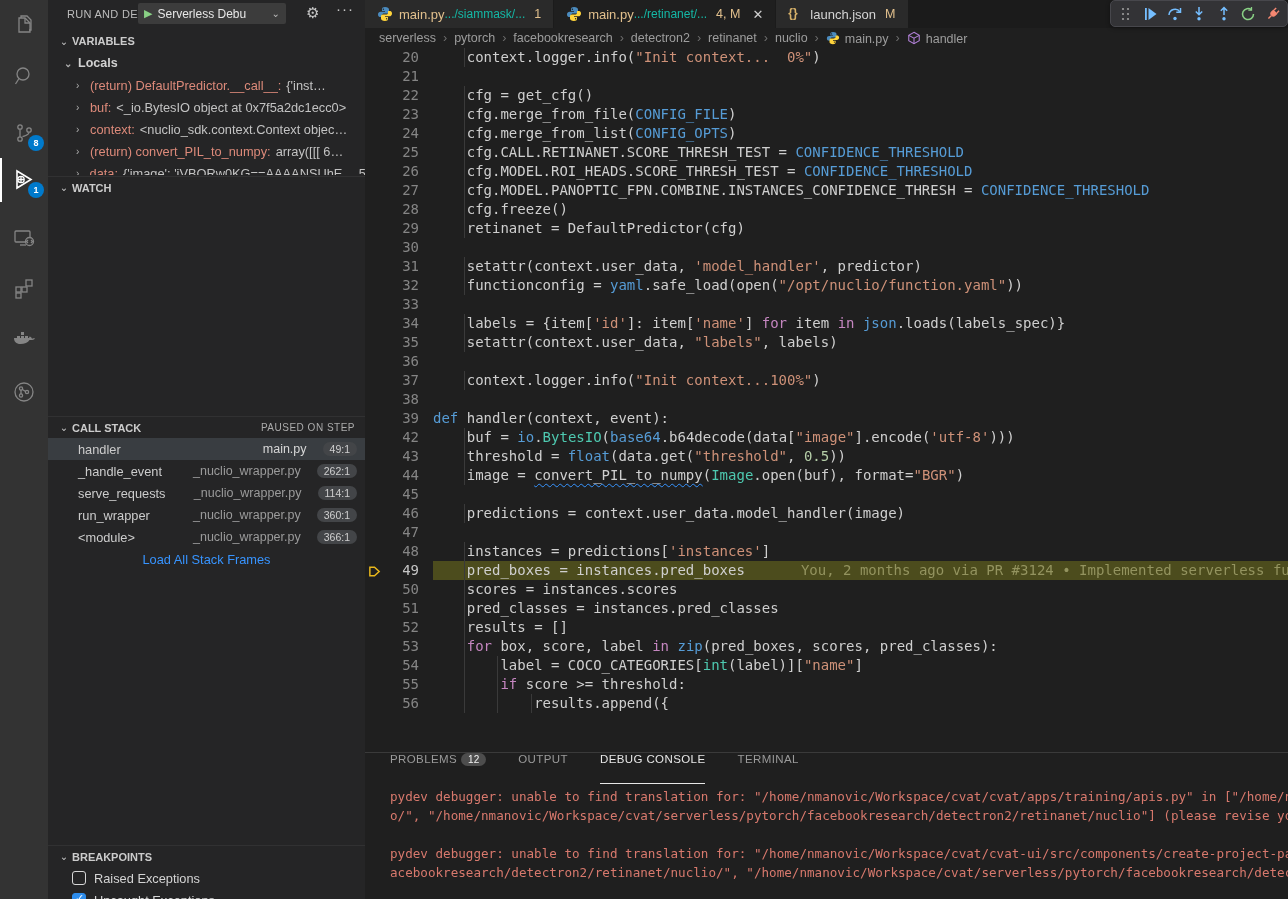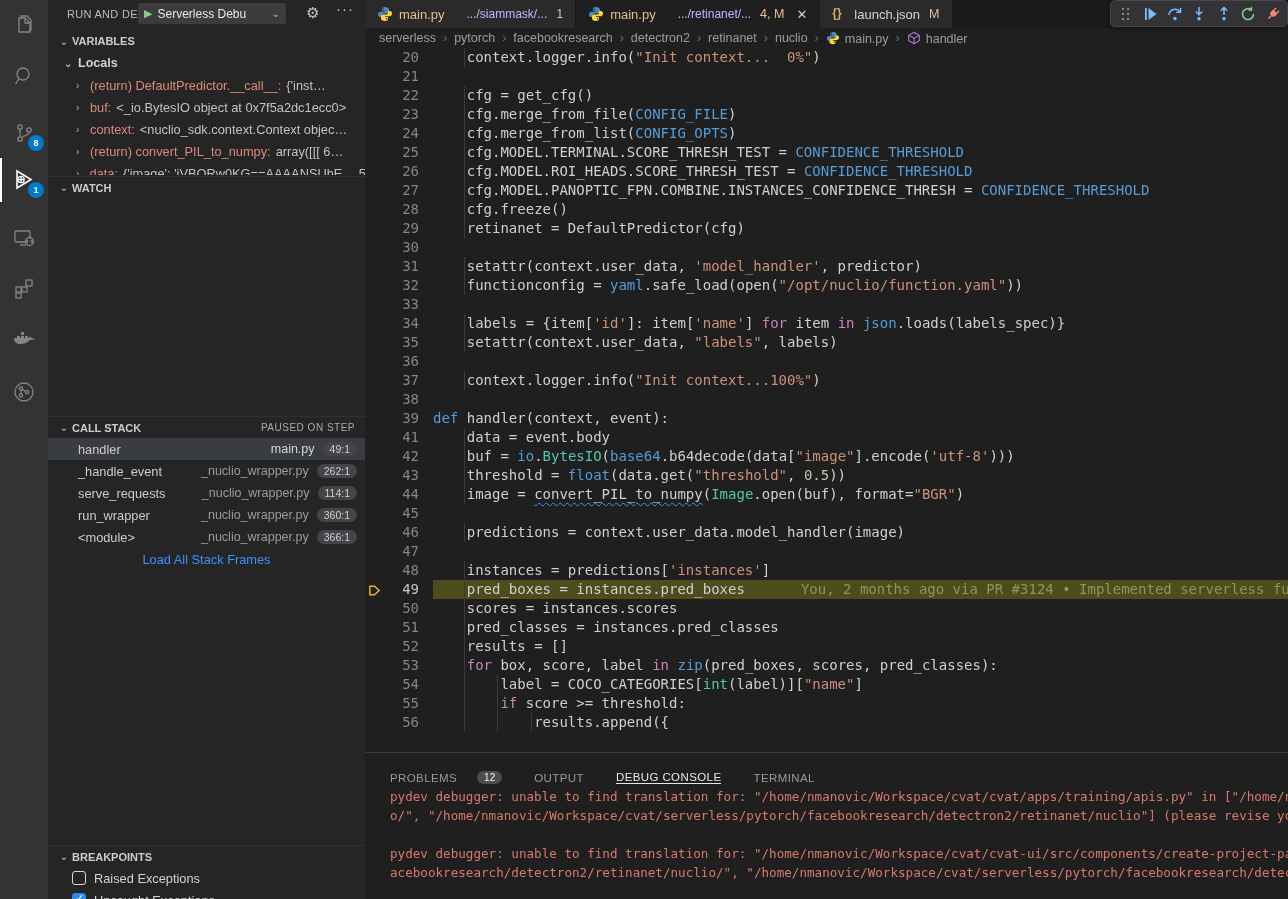--- a/index.html
+++ b/index.html
@@ -39,37 +39,37 @@
   .var-name{color:#dd8a7a}
   .var-val{color:#c3c3c3;margin-left:5px;overflow:hidden;text-overflow:clip}
   .sec-watch{position:absolute;top:176px;left:0;right:0}
   .sec-stack{position:absolute;top:416px;left:0;right:0}
   .paused{margin-left:auto;margin-right:10px;font-size:10px;font-weight:normal;color:#ababab;letter-spacing:.5px}
   .frame{display:flex;align-items:center;height:22px;padding:0 8px 0 30px;font-size:12.8px;color:#cccccc;white-space:nowrap}
   .frame.selected{background:#393d41}
   .frame .f-name{flex:0 0 auto}
   .frame .f-file{margin-left:auto;color:#9b9b9b;font-size:12.5px}
   .frame.selected .f-file{color:#d7d7d7}
-  .frame .f-pos{margin-left:8px;background:#434548;border-radius:8px;font-size:10.5px;color:#cfcfcf;padding:1px 7px}
+  .frame .f-pos{margin-left:16px;background:#434548;border-radius:8px;font-size:10.5px;color:#cfcfcf;padding:1px 7px}
   .load-link{margin-top:4px;text-align:center;color:#3794ff;font-size:12.8px}
   .sec-bp{position:absolute;top:845px;left:0;right:0}
   .bp-row{display:flex;align-items:center;height:22px;padding-left:24px;font-size:12.8px;color:#d4d4d4}
   .cbx{width:14px;height:14px;border:1.5px solid #d7d7d7;border-radius:3px;margin-right:8px;background:transparent}
   .cbx.checked{background:#2d8ceb;border-color:#2d8ceb;position:relative}
   .cbx.checked::after{content:"✓";position:absolute;left:2px;top:-2px;color:#fff;font-size:11px}
 
   
   .editor{position:absolute;left:365px;top:0;right:0;bottom:0;background:#1f1f1f}
   .tabbar{position:absolute;top:0;left:0;right:0;height:28px;background:#1b1b1b;display:flex}
   .tab{display:flex;align-items:center;height:28px;padding:0 12px;background:#2a2a2a;margin-right:1px;font-size:13px;white-space:nowrap}
   .tab.active{background:#1f1f1f}
   .tab .ticon{width:16px;height:16px;margin-right:6px;display:inline-flex}
   .tab .tname{color:#e2c08d}
   .tab .tname.plain{color:#d5d5d5}
-  .tab .tpath{color:#c4b5fd;margin-left:22px;font-size:12px}
+  .tab .tpath{color:#14b8a6;margin-left:0;font-size:12px}
   .tab .tbadge{color:#e2c08d;margin-left:9px;font-size:12.5px}
   .tab .tclose{color:#cfcfcf;margin-left:12px;font-size:13px}
   .json-icon{color:#d8b26a;font-weight:bold;font-size:12px}
 
   .breadcrumbs{position:absolute;top:28px;left:0;right:0;height:20px;display:flex;align-items:center;padding-left:14px;
     font-size:12.5px;color:#9d9d9d;white-space:nowrap}
   .bc-sep{margin:0 7px;color:#6f6f6f}
   .bc-ico{display:inline-flex;width:14px;height:14px;margin-right:5px;vertical-align:-2px}
 
   .code{position:absolute;top:48px;left:0;right:0;height:704px;overflow:hidden;
@@ -89,21 +89,21 @@
 
   
   .dbg-bar{position:absolute;top:0;right:0;width:178px;height:27px;background:#333336;border:1px solid #47474c;
     border-radius:5px;display:flex;align-items:center;justify-content:space-evenly;z-index:9;box-shadow:0 1px 4px rgba(0,0,0,.4)}
   .dbg-bar .act{width:20px;height:20px;display:flex;align-items:center;justify-content:center}
   .dbg-bar svg{width:16px;height:16px}
 
   
   .panel{position:absolute;left:0;right:0;bottom:0;height:147px;background:#1f1f1f;border-top:1px solid #3a3a3a}
   .ptabs{height:31px;display:flex;align-items:center;padding-left:25px;gap:32px}
-  .ptab{font-size:11.5px;letter-spacing:.4px;color:#9a9a9a;display:flex;align-items:flex-end;gap:20px;height:31px}
+  .ptab{font-size:11.5px;letter-spacing:.4px;color:#9a9a9a;display:flex;align-items:flex-start;gap:4px;height:31px}
   .ptab.active{color:#e7e7e7;border-bottom:1px solid #e7e7e7}
   .pbadge{background:#4d4d4d;color:#f2f2f2;border-radius:9px;font-size:10px;padding:1px 7px;letter-spacing:0}
   .console{padding:3px 0 0 25px;font-family:"DejaVu Sans Mono",monospace;font-size:12.6px;line-height:19px;
     color:#d8796d;white-space:pre;overflow:hidden}
   .cmsg+.cmsg{margin-top:19px}
 </style>
 </head>
 <body>
 
 <div class="app">
@@ -366,21 +366,21 @@
           <span class="ltext"><span class="guide" style="left: calc(4ch - 3px);"></span><span>    cfg.merge_from_file(</span><span class="tk-k">CONFIG_FILE</span><span>)</span></span>
         </div>
         <div class="cline">
           <span class="gz"></span>
           <span class="lnum">24</span>
           <span class="ltext"><span class="guide" style="left: calc(4ch - 3px);"></span><span>    cfg.merge_from_list(</span><span class="tk-k">CONFIG_OPTS</span><span>)</span></span>
         </div>
         <div class="cline">
           <span class="gz"></span>
           <span class="lnum">25</span>
-          <span class="ltext"><span class="guide" style="left: calc(4ch - 3px);"></span><span>    cfg.MODEL.TERMINAL.SCORE_THRESH_TEST = </span><span class="tk-k">CONFIDENCE_THRESHOLD</span></span>
+          <span class="ltext"><span class="guide" style="left: calc(4ch - 3px);"></span><span>    cfg.CALL.RETINANET.SCORE_THRESH_TEST = </span><span class="tk-k">CONFIDENCE_THRESHOLD</span></span>
         </div>
         <div class="cline">
           <span class="gz"></span>
           <span class="lnum">26</span>
           <span class="ltext"><span class="guide" style="left: calc(4ch - 3px);"></span><span>    cfg.MODEL.ROI_HEADS.SCORE_THRESH_TEST = </span><span class="tk-k">CONFIDENCE_THRESHOLD</span></span>
         </div>
         <div class="cline">
           <span class="gz"></span>
           <span class="lnum">27</span>
           <span class="ltext"><span class="guide" style="left: calc(4ch - 3px);"></span><span>    cfg.MODEL.PANOPTIC_FPN.COMBINE.INSTANCES_CONFIDENCE_THRESH = </span><span class="tk-k">CONFIDENCE_THRESHOLD</span></span>
@@ -436,25 +436,20 @@
         </div>
         <div class="cline">
           <span class="gz"></span>
           <span class="lnum">38</span>
           <span class="ltext"></span>
         </div>
         <div class="cline">
           <span class="gz"></span>
           <span class="lnum">39</span>
           <span class="ltext"><span class="tk-k">def</span><span> handler(context, event):</span></span>
-        </div>
-        <div class="cline">
-          <span class="gz"></span>
-          <span class="lnum">41</span>
-          <span class="ltext"><span class="guide" style="left: calc(4ch - 3px);"></span><span>    data = event.body</span></span>
         </div>
         <div class="cline">
           <span class="gz"></span>
           <span class="lnum">42</span>
           <span class="ltext"><span class="guide" style="left: calc(4ch - 3px);"></span><span>    buf = </span><span class="tk-k">io</span><span>.</span><span class="tk-t">BytesIO</span><span>(</span><span class="tk-k">base64</span><span>.b64decode(data[</span><span class="tk-s">"image"</span><span>].encode(</span><span class="tk-s">'utf-8'</span><span>)))</span></span>
         </div>
         <div class="cline">
           <span class="gz"></span>
           <span class="lnum">43</span>
           <span class="ltext"><span class="guide" style="left: calc(4ch - 3px);"></span><span>    threshold = </span><span class="tk-k">float</span><span>(data.get(</span><span class="tk-s">"threshold"</span><span>, </span><span class="tk-n">0.5</span><span>))</span></span>

